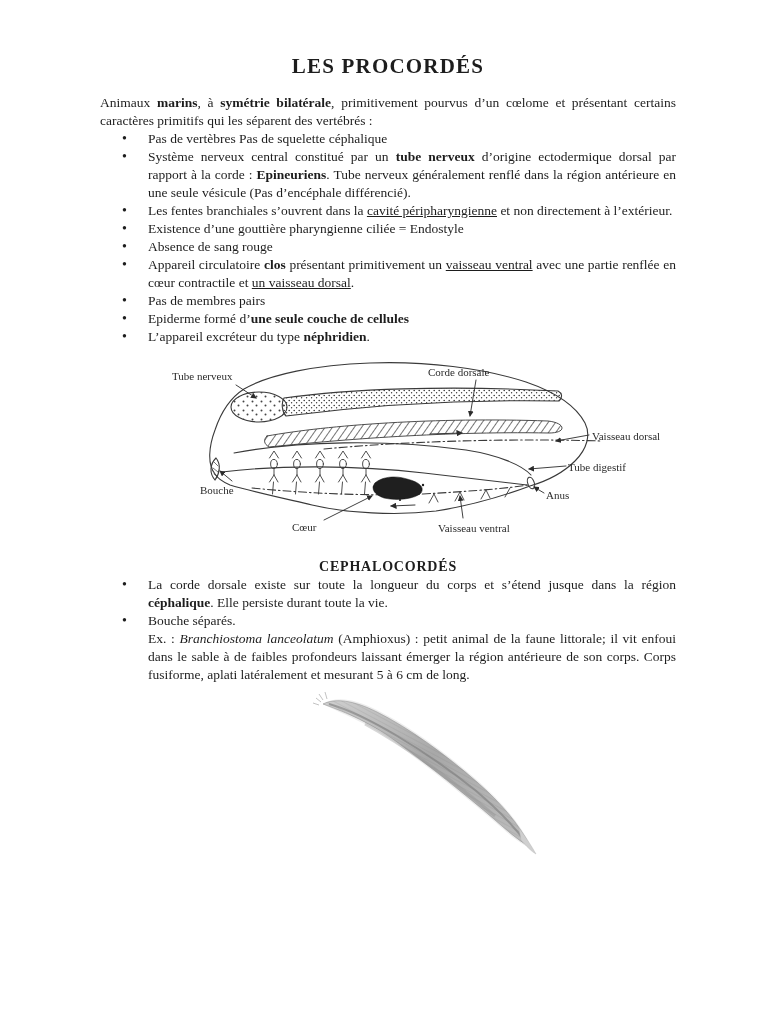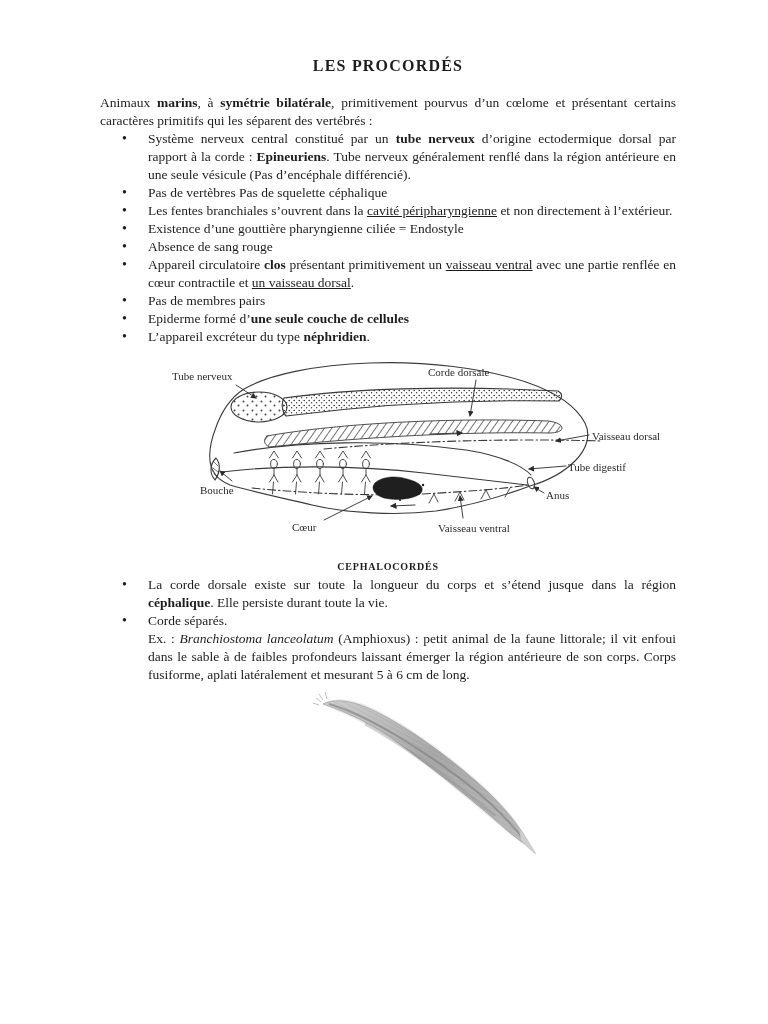--- a/index.html
+++ b/index.html
@@ -14,21 +14,21 @@
     background:var(--paper);
     overflow:hidden;
     font-family:"Liberation Serif","DejaVu Serif",serif;
     font-size:13.5px;line-height:18px;
     color:var(--ink);
   }
   .content{padding:57px 92px 0 100px;}
   .doc-title{
     margin:0 0 19px 0;
     text-align:center;
-    font-size:16px;line-height:18px;
+    font-size:21px;line-height:18px;
     font-weight:bold;letter-spacing:1.2px;
   }
   .para{margin:0;text-align:justify;}
   ul.bullets{
     list-style:none;
     margin:0 0 0 16px;padding:0;
   }
   ul.bullets li{
     position:relative;
     padding-left:32px;
@@ -49,42 +49,42 @@
     font-family:"Liberation Serif","DejaVu Serif",serif;
     font-size:11px;fill:#2b2b2b;stroke:none;
   }
   .caption{
     margin:10px 0 0 0;
     text-align:center;font-weight:bold;
   }
   .section-heading{
     margin:14px 0 0 0;
     text-align:center;
-    font-size:10px;line-height:18px;
+    font-size:14px;line-height:18px;
     font-weight:bold;letter-spacing:0.8px;
   }
   .bullets-2{margin-top:21px;}
   .example{margin:0 0 0 48px;text-align:justify;}
   .photo-fig{margin:6px 0 0 205px;width:240px;height:170px;}
   .photo-fig svg{display:block;}
 </style>
 </head>
 <body>
 
 <div class="page">
   <div class="content">
 
     <h1 class="doc-title">LES PROCORDÉS</h1>
 
     <p class="para"><span>Animaux </span><span class="b">marins</span><span>, à </span><span class="b">symétrie bilatérale</span><span>, primitivement pourvus d’un cœlome et présentant certains caractères primitifs qui les séparent des vertébrés :</span></p>
 
     <ul class="bullets">
 
+        <li class="bullet-item"><span class="bullet-text"><span>Pas de vertèbres Pas de squelette céphalique</span></span></li>
         <li class="bullet-item"><span class="bullet-text"><span>Système nerveux central constitué par un </span><span class="b">tube nerveux</span><span> d’origine ectodermique dorsal par rapport à la corde : </span><span class="b">Epineuriens</span><span>. Tube nerveux généralement renflé dans la région antérieure en une seule vésicule (Pas d’encéphale différencié).</span></span></li>
-        <li class="bullet-item"><span class="bullet-text"><span>Pas de vertèbres Pas de squelette céphalique</span></span></li>
         <li class="bullet-item"><span class="bullet-text"><span>Les fentes branchiales s’ouvrent dans la </span><span class="u">cavité péripharyngienne</span><span> et non directement à l’extérieur.</span></span></li>
         <li class="bullet-item"><span class="bullet-text"><span>Existence d’une gouttière pharyngienne ciliée = Endostyle</span></span></li>
         <li class="bullet-item"><span class="bullet-text"><span>Absence de sang rouge</span></span></li>
         <li class="bullet-item"><span class="bullet-text"><span>Appareil circulatoire </span><span class="b">clos</span><span> présentant primitivement un </span><span class="u">vaisseau ventral</span><span> avec une partie renflée en cœur contractile et </span><span class="u">un vaisseau dorsal</span><span>.</span></span></li>
         <li class="bullet-item"><span class="bullet-text"><span>Pas de membres pairs</span></span></li>
         <li class="bullet-item"><span class="bullet-text"><span>Epiderme formé d’</span><span class="b">une seule couche de cellules</span></span></li>
         <li class="bullet-item"><span class="bullet-text"><span>L’appareil excréteur du type </span><span class="b">néphridien</span><span>.</span></span></li>
       </ul>
 
     <figure class="diagram-fig">
@@ -181,21 +181,21 @@
         </g>
       </svg>
     </figure>
 
 
     <h2 class="section-heading">CEPHALOCORDÉS</h2>
 
     <ul class="bullets bullets-2">
 
     <li class="bullet-item"><span class="bullet-text"><span>La corde dorsale existe sur toute la longueur du corps et s’étend jusque dans la région </span><span class="b">céphalique</span><span>. Elle persiste durant toute la vie.</span></span></li>
-        <li class="bullet-item"><span class="bullet-text"><span>Corde séparés.</span></span></li>
+        <li class="bullet-item"><span class="bullet-text"><span>Bouche séparés.</span></span></li>
       </ul>
 
     <p class="example"><span>Ex. : </span><span class="i">Branchiostoma lanceolatum</span><span> (Amphioxus) : petit animal de la faune littorale; il vit enfoui dans le sable à de faibles profondeurs laissant émerger la région antérieure de son corps. Corps fusiforme, aplati latéralement et mesurant 5 à 6 cm de long.</span></p>
 
     <figure class="photo-fig">
       <svg width="240" height="170" viewBox="0 0 240 170" xmlns="http://www.w3.org/2000/svg">
         <defs>
           <linearGradient id="amgrad" x1="0" y1="0" x2="1" y2="1">
             <stop offset="0" stop-color="#cfcfcf"></stop>
             <stop offset="0.45" stop-color="#a8a8a8"></stop>

